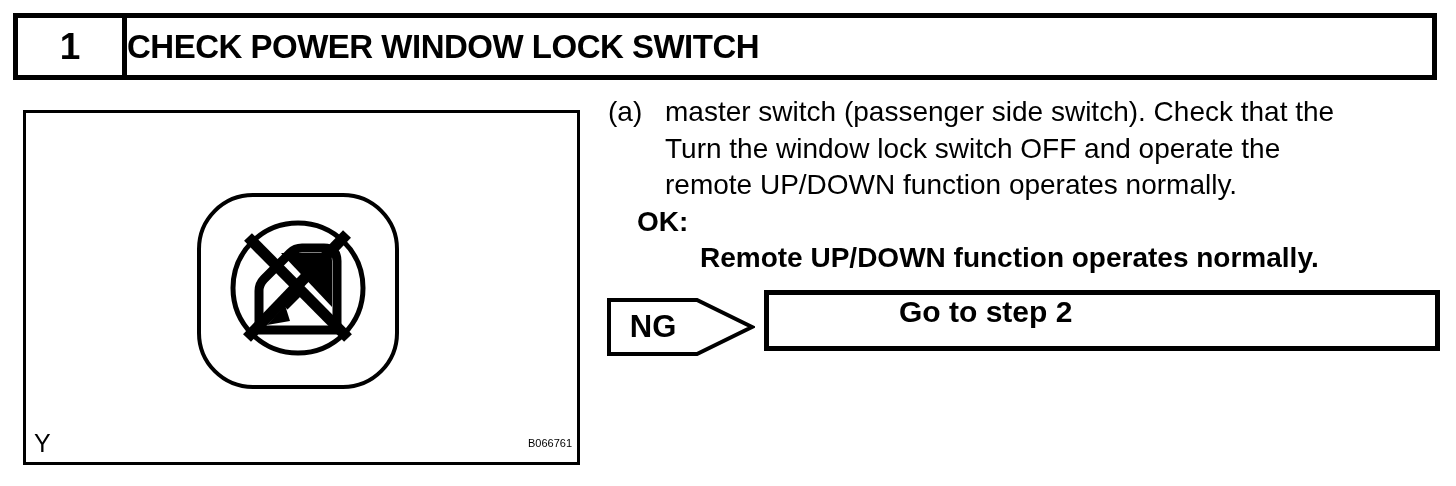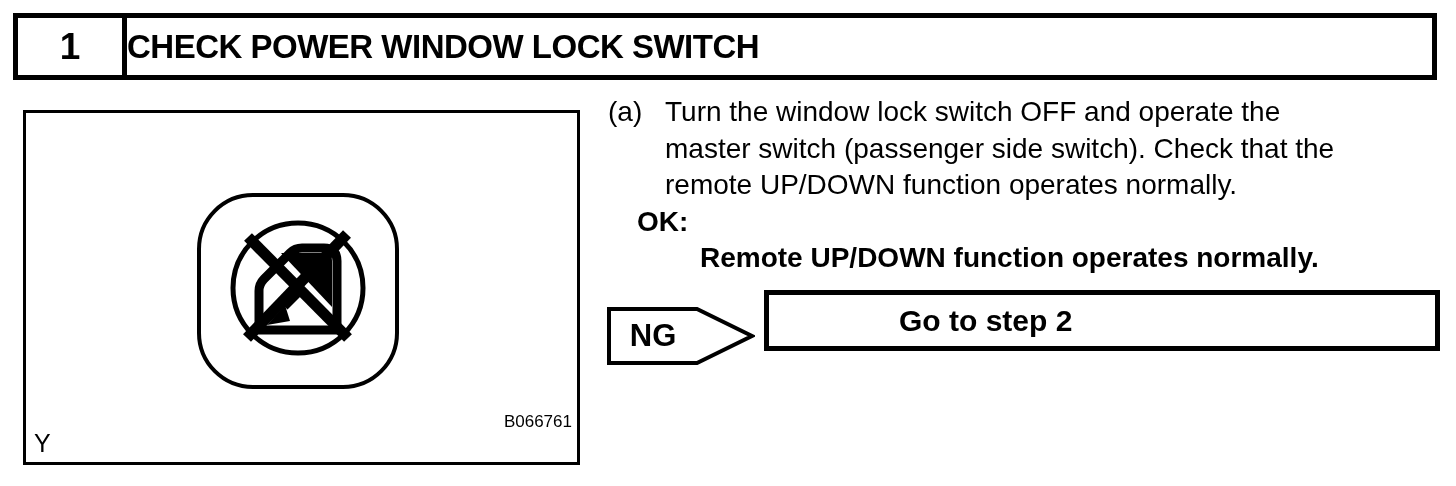--- a/index.html
+++ b/index.html
@@ -61,22 +61,22 @@
     left: 169px; top: 78px;
   }
   .fig-y {
     position: absolute;
     left: 8px; bottom: 4px;
     font-size: 25px;
     font-weight: normal;
   }
   .fig-code {
     position: absolute;
-    right: 5px; bottom: 30px;
-    font-size: 17px;
+    right: 5px; bottom: 13px;
+    font-size: 11px;
   }
 
   
   .instr {
     position: absolute;
     left: 608px; top: 94px;
     width: 840px;
     font-size: 28px;
     line-height: 36.5px;
   }
@@ -88,42 +88,42 @@
   .ok-criteria { margin-left: 92px; }
 
   
   .decision {
     position: absolute;
     left: 607px; top: 290px;
     width: 833px; height: 61px;
   }
   .ng-arrow {
     position: absolute;
-    left: 0; top: 17px;
+    left: 0; top: 8px;
     width: 148px; height: 58px;
   }
   .ng-arrow svg { position: absolute; left: 0; top: 0; }
   .ng-label {
     position: absolute;
     left: 0; top: 0;
     width: 92px; height: 58px;
     display: flex;
     align-items: center;
     justify-content: center;
     font-weight: bold;
     font-size: 31px;
   }
   .action-box {
     position: absolute;
     left: 157px; top: 0;
     width: 676px; height: 61px;
     border: 5px solid #000;
     box-sizing: border-box;
     display: flex;
-    align-items: center;
+    align-items: flex-start;
     padding-left: 130px;
     font-weight: bold;
     font-size: 30px;
   }
 </style>
 </head>
 <body>
 
 <div class="canvas">
 
@@ -150,22 +150,22 @@
       <line x1="152" y1="43" x2="52" y2="147" stroke="#000" stroke-width="11"></line>
     </svg>
     <span class="fig-y">Y</span>
     <span class="fig-code">B066761</span>
   </div>
 
   <div class="instr">
     <div class="instr-row">
       <span class="marker">(a)</span>
       <div class="lines">
+        <div>master switch (passenger side switch). Check that the</div>
         <div>Turn the window lock switch OFF and operate the</div>
-        <div>master switch (passenger side switch). Check that the</div>
         <div>remote UP/DOWN function operates normally.</div>
       </div>
     </div>
     <div class="ok-label bold">OK:</div>
     <div class="ok-criteria bold">Remote UP/DOWN function operates normally.</div>
   </div>
 
   <div class="decision">
     <div class="ng-arrow">
       <svg width="148" height="58" viewBox="0 0 148 58" xmlns="http://www.w3.org/2000/svg">

